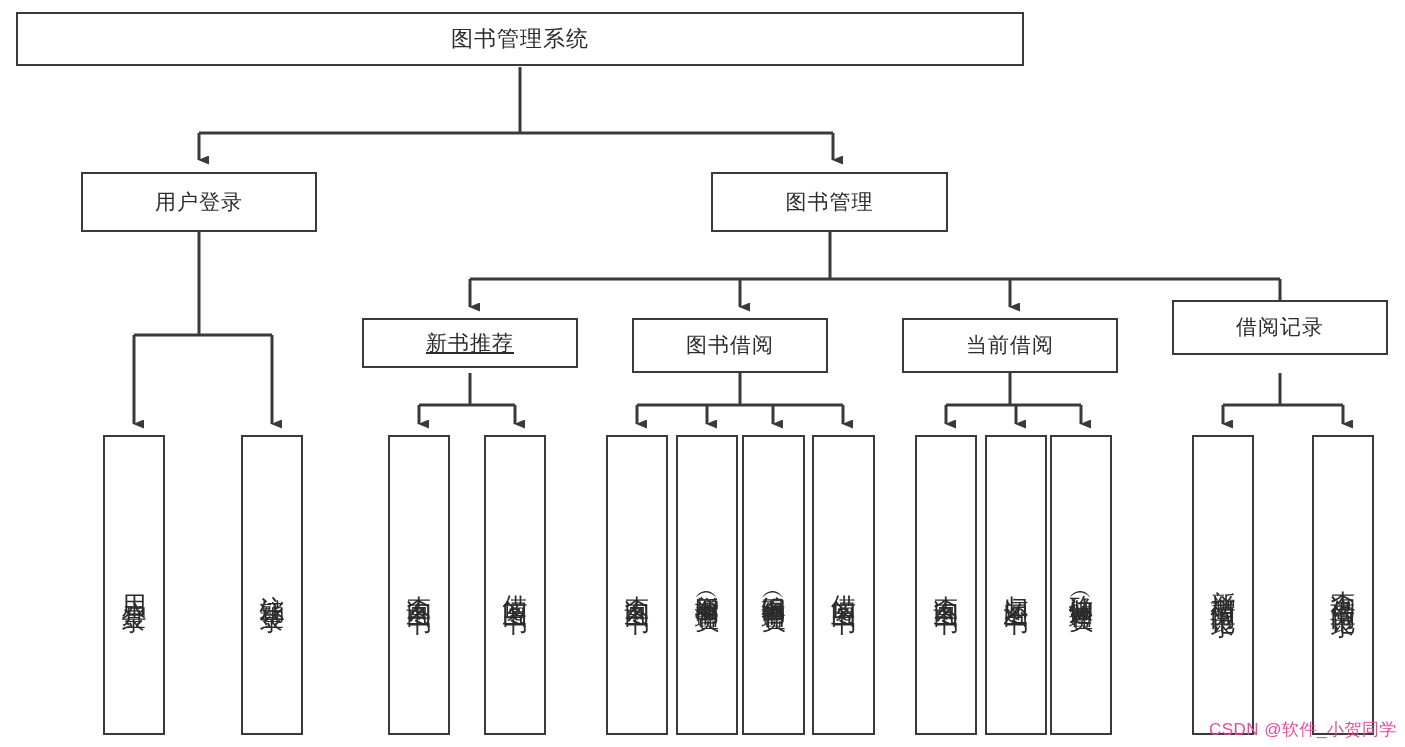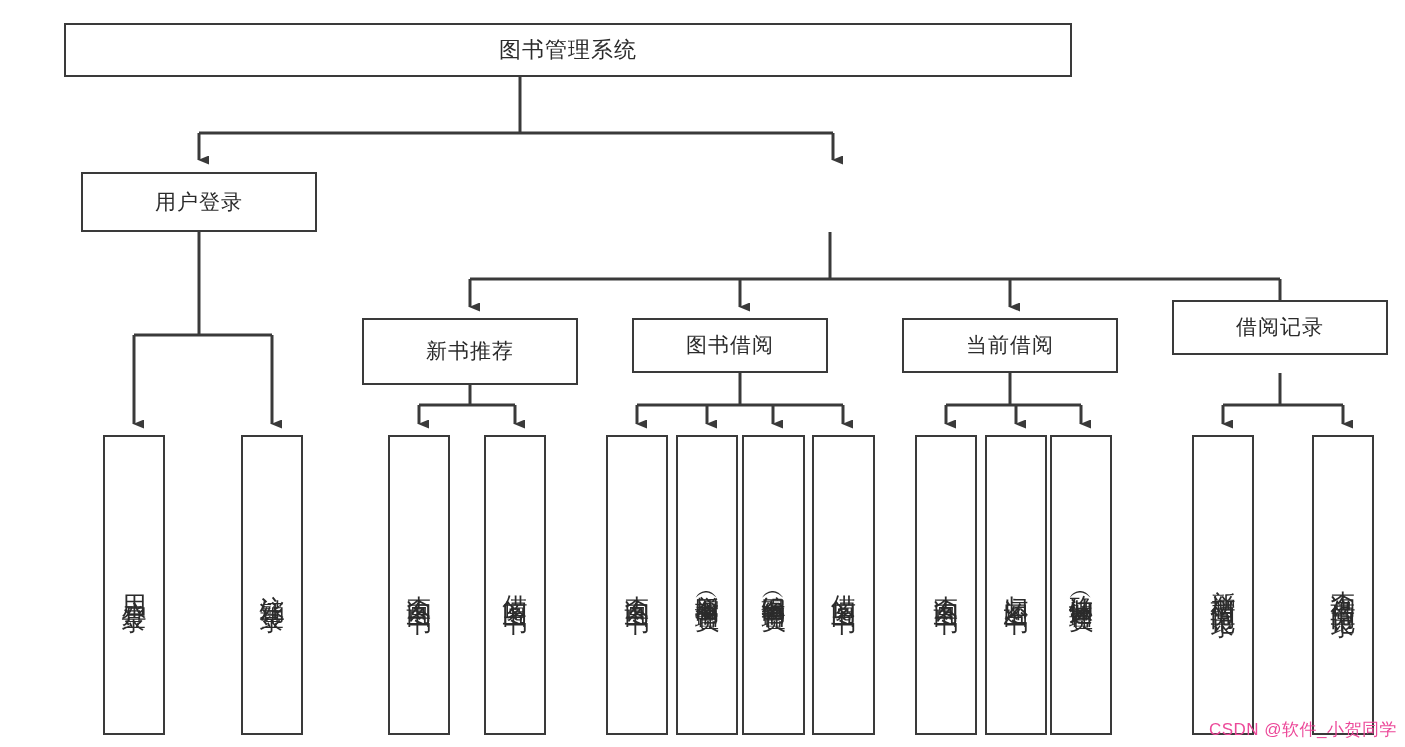--- a/index.html
+++ b/index.html
@@ -104,29 +104,32 @@
       <path d="M1016,405 L1016,424" marker-end="url(#arrow)"></path>
       <path d="M1081,405 L1081,424" marker-end="url(#arrow)"></path>
 
       <path d="M1280,373 L1280,405"></path>
       <path d="M1223,405 L1343,405"></path>
       <path d="M1223,405 L1223,424" marker-end="url(#arrow)"></path>
       <path d="M1343,405 L1343,424" marker-end="url(#arrow)"></path>
     </g>
   </svg>
 
-  <div class="node root" style="left:16px;top:23px;width:1008px;height:54px;margin-left:48px;">
+  <div class="node root" style="left:16px;top:12px;width:1008px;height:54px;">
     <span class="lbl">图书管理系统</span>
   </div>
 
   <div class="node h" style="left:81px;top:172px;width:236px;height:60px;">
     <span class="lbl">用户登录</span>
   </div>
+  <div class="node h" style="left:711px;top:172px;width:237px;height:60px;">
+    <span class="lbl">图书管理</span>
+  </div>
 
-  <div class="node h" style="left:362px;top:318px;width:216px;height:67px;">
+  <div class="node h" style="left:362px;top:318px;width:216px;height:50px;text-decoration:underline;">
     <span class="lbl">新书推荐</span>
   </div>
   <div class="node h" style="left:632px;top:318px;width:196px;height:55px;">
     <span class="lbl">图书借阅</span>
   </div>
   <div class="node h" style="left:902px;top:318px;width:216px;height:55px;">
     <span class="lbl">当前借阅</span>
   </div>
   <div class="node h" style="left:1172px;top:300px;width:216px;height:55px;">
     <span class="lbl">借阅记录</span>

